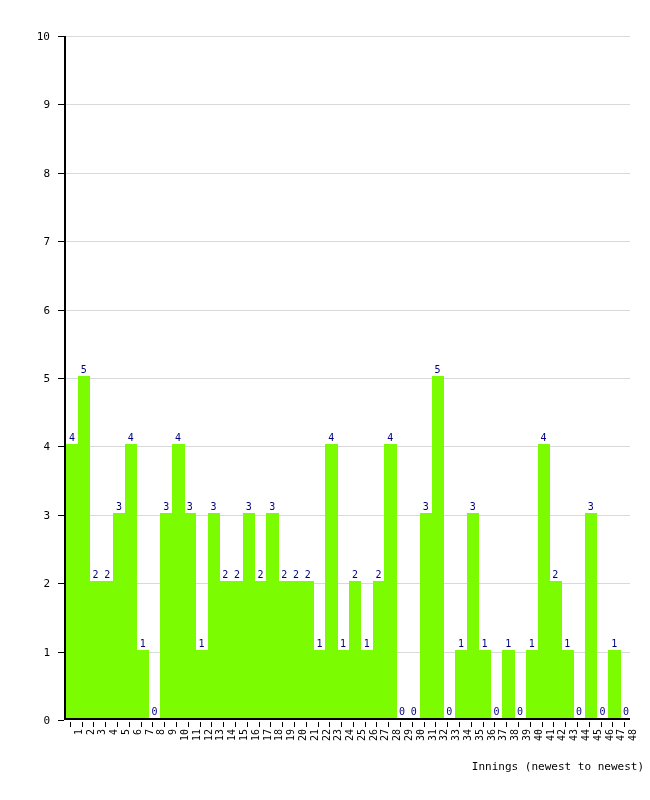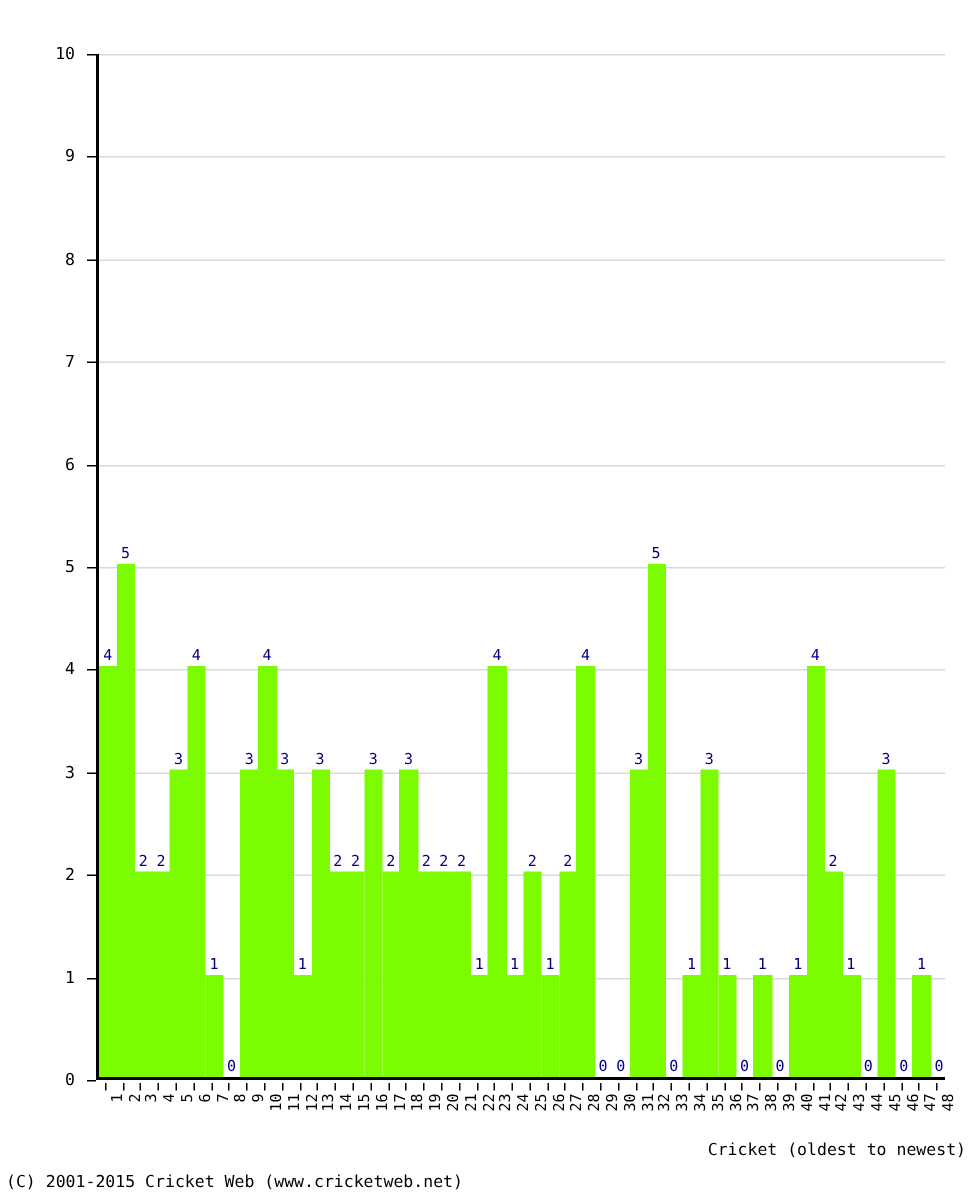--- a/index.html
+++ b/index.html
@@ -383,17 +383,16 @@
       <div class="x-tick-label" style="left: 516.938px; top: 7px;">44</div>
       <div class="x-tick-mark" style="left: 524.729px;"></div>
       <div class="x-tick-label" style="left: 528.729px; top: 7px;">45</div>
       <div class="x-tick-mark" style="left: 536.521px;"></div>
       <div class="x-tick-label" style="left: 540.521px; top: 7px;">46</div>
       <div class="x-tick-mark" style="left: 548.312px;"></div>
       <div class="x-tick-label" style="left: 552.312px; top: 7px;">47</div>
       <div class="x-tick-mark" style="left: 560.104px;"></div>
       <div class="x-tick-label" style="left: 564.104px; top: 7px;">48</div>
     </div>
-  <div id="x-axis-title">Cricket (oldest to newest)</div>
-
-  <div id="footer-copyright">(C) 2001-2015 Cricket Web (www.cricketweb.net)</div>
+  <div id="x-axis-title">Innings (newest to newest)</div>
+
 
 </div>
 
 </body></html>

